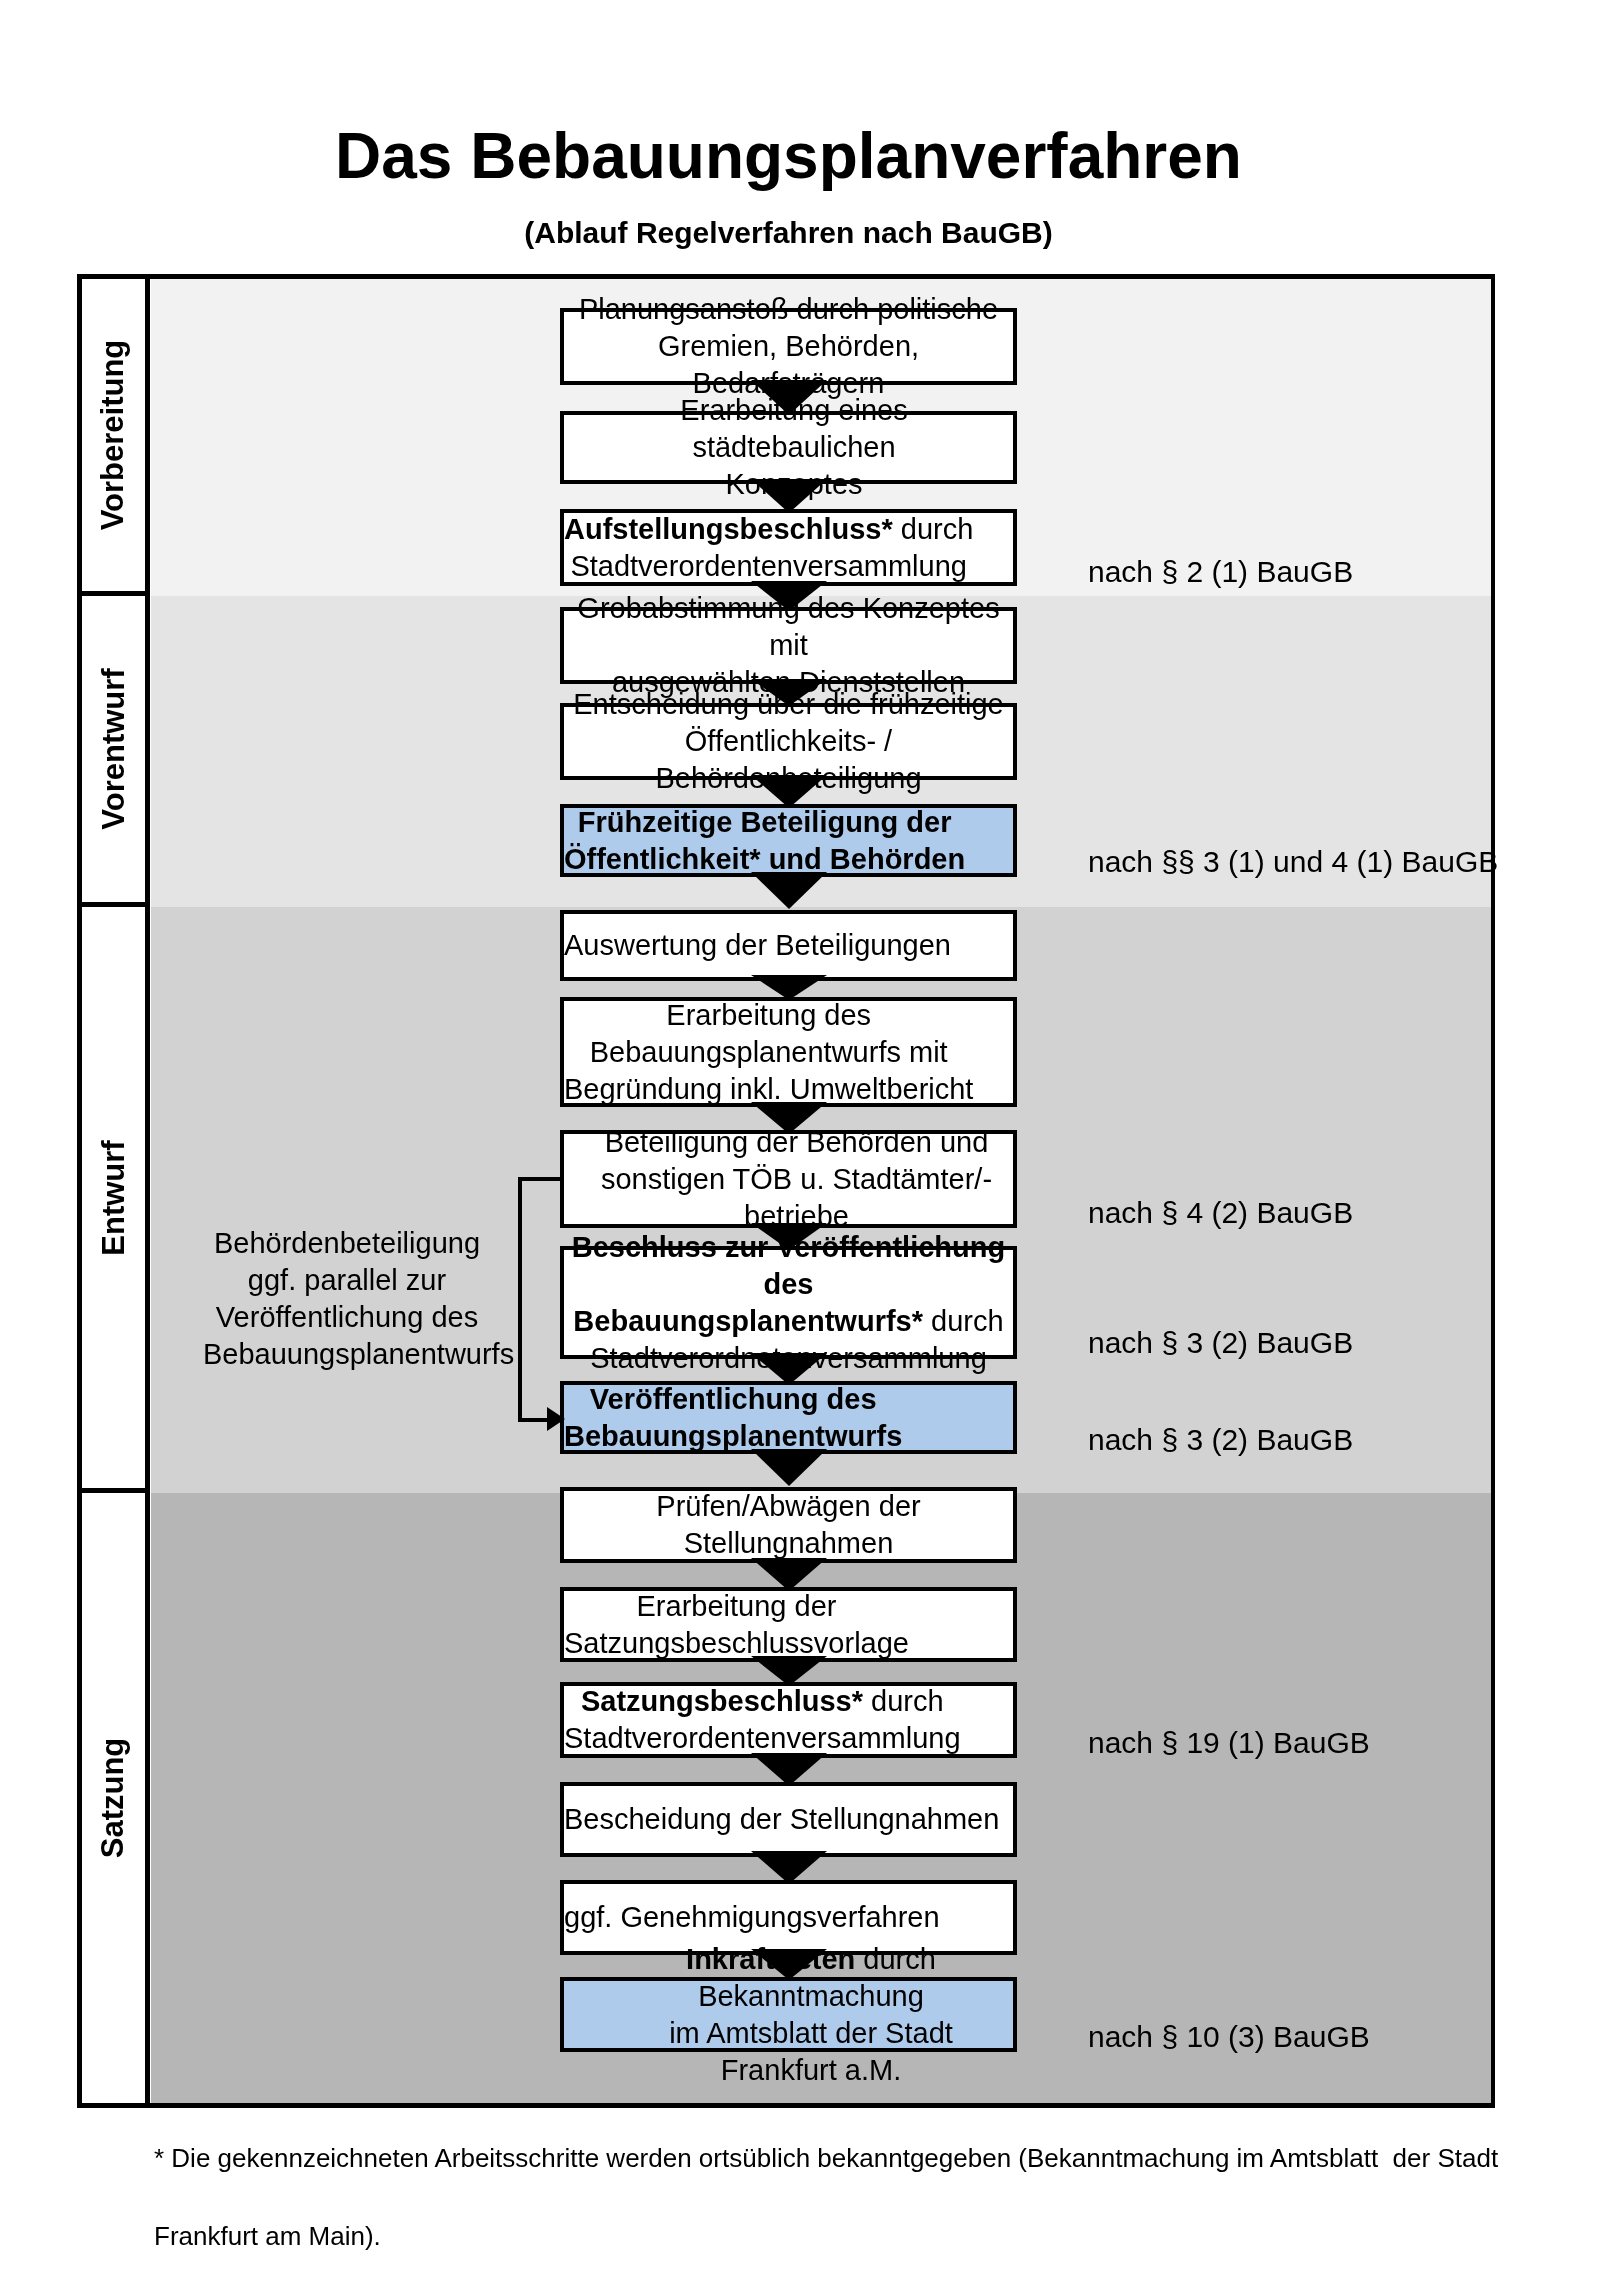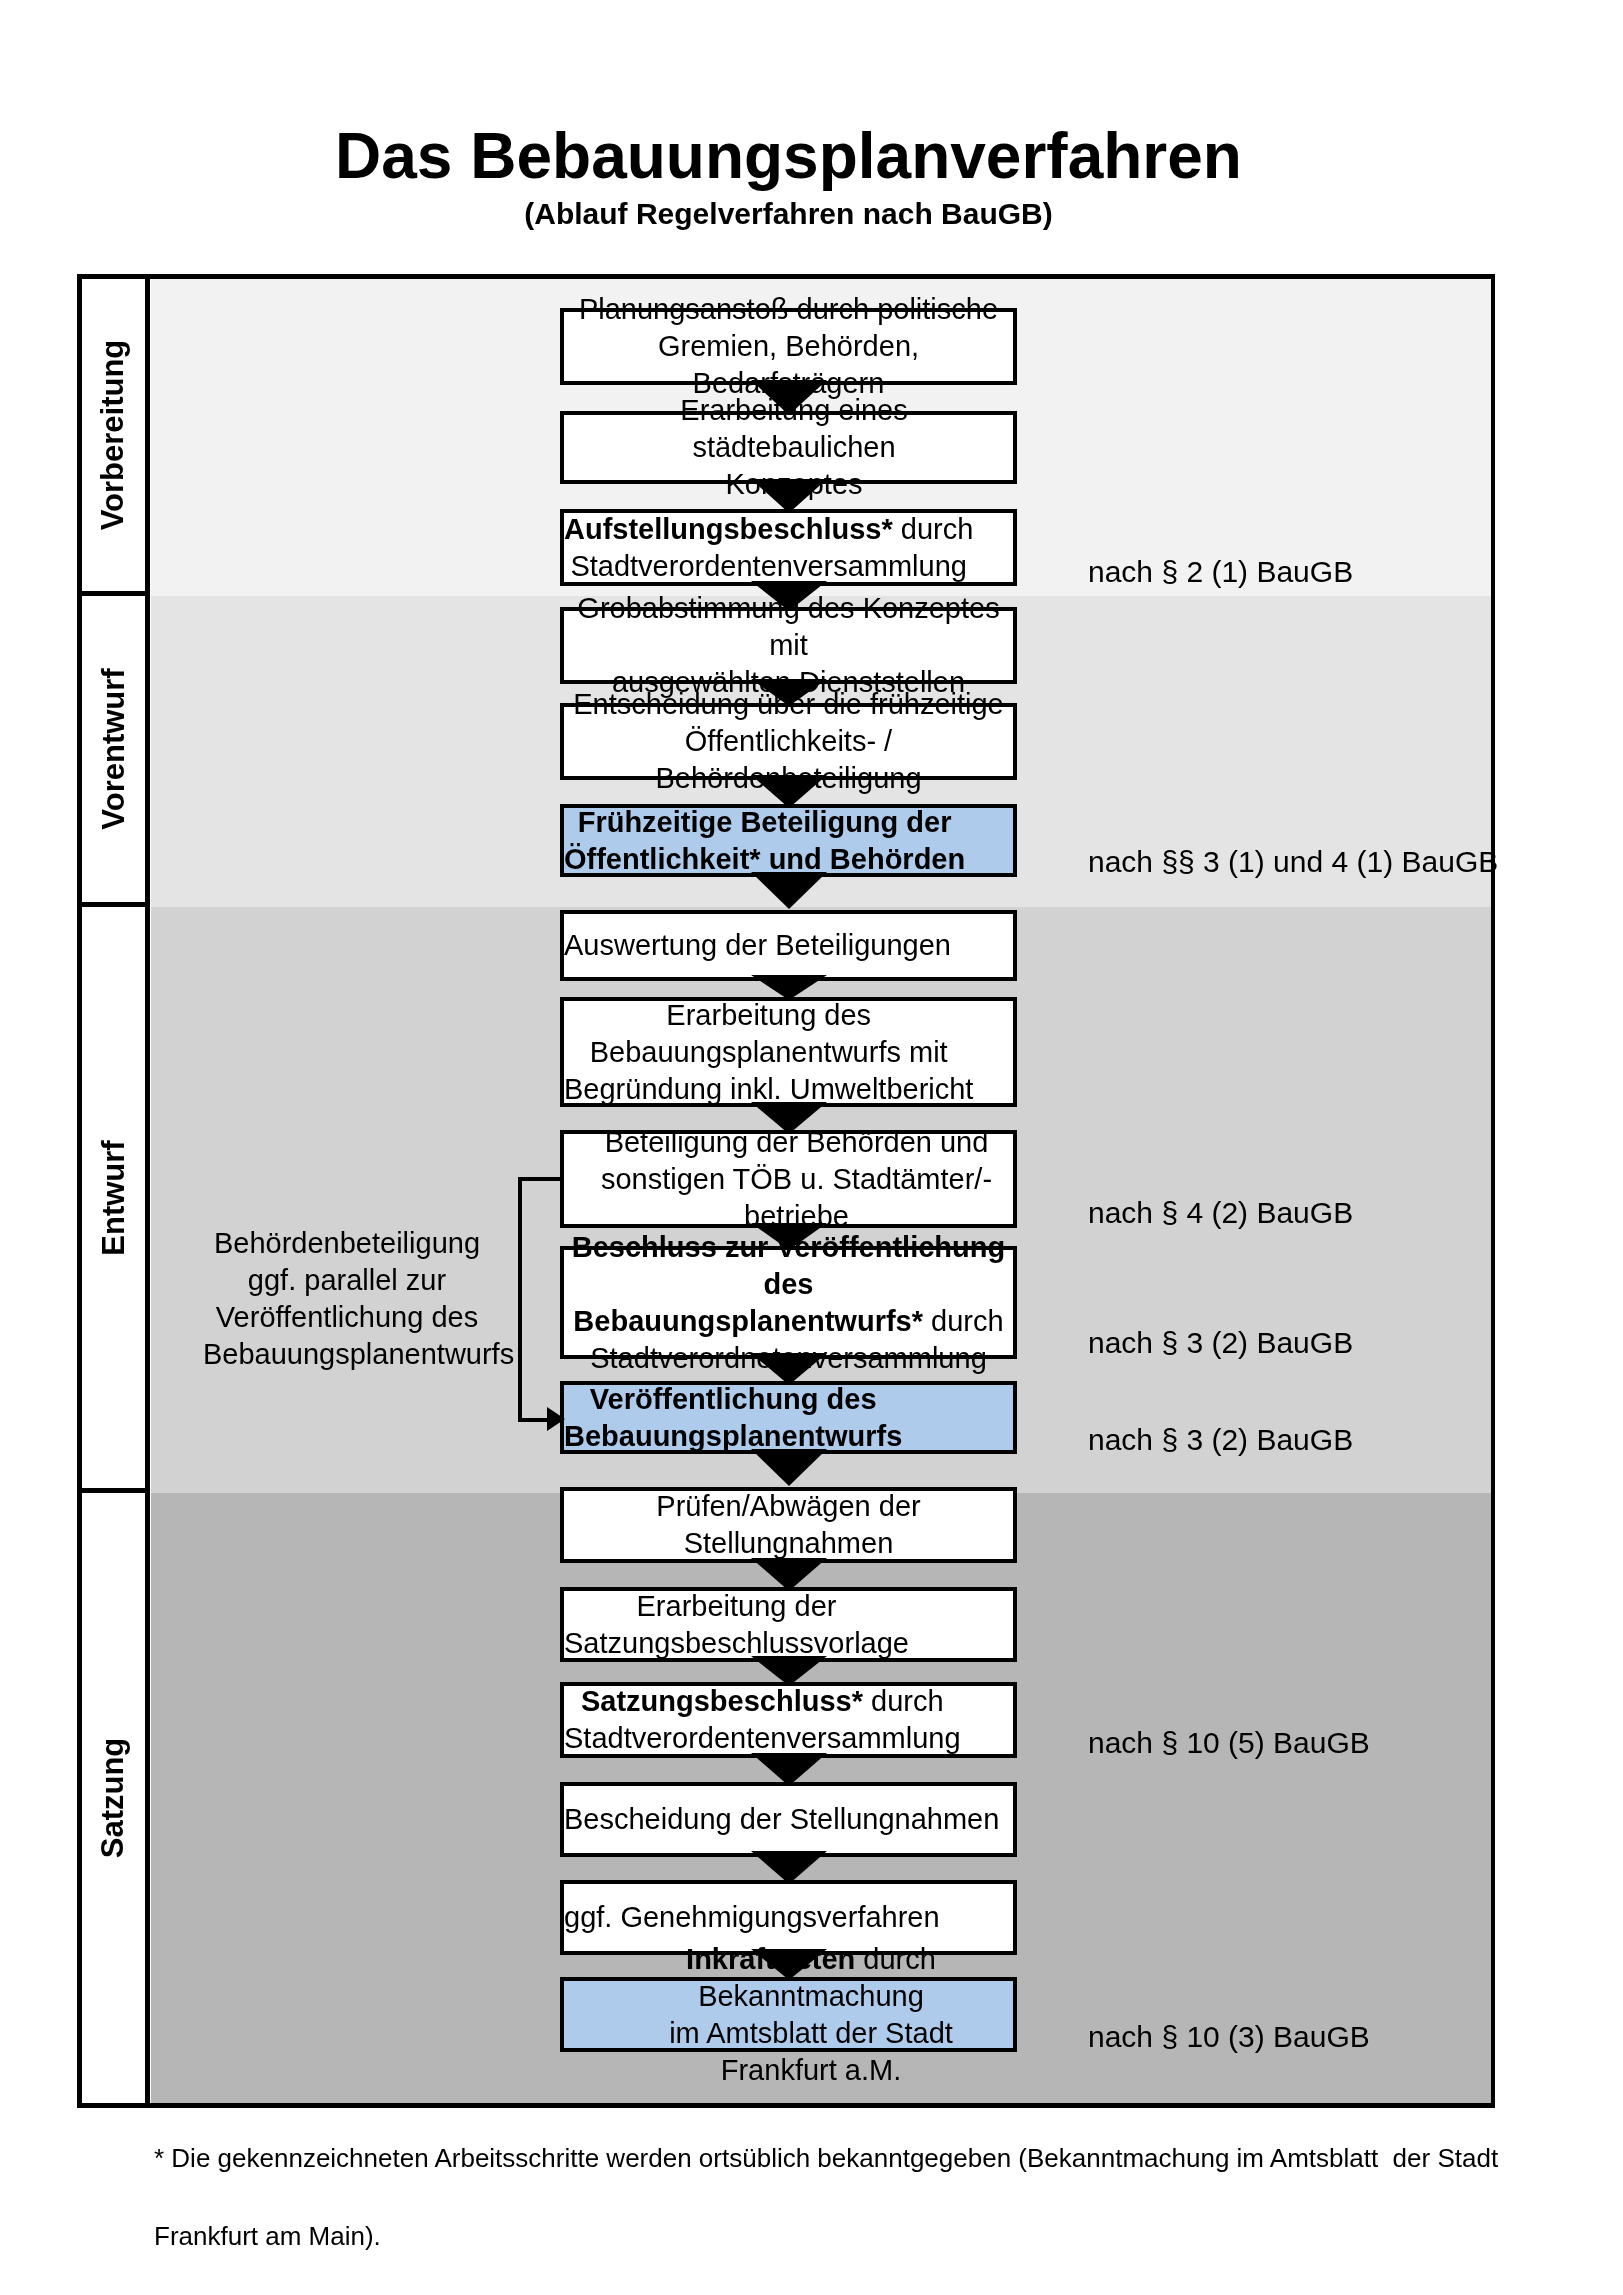--- a/index.html
+++ b/index.html
@@ -9,21 +9,21 @@
     background:#ffffff;
     font-family:"Liberation Sans", sans-serif;
     color:#000;
     overflow:hidden;
   }
   .title{
     position:absolute;left:0;top:119px;width:1577px;
     text-align:center;font-size:64px;font-weight:bold;letter-spacing:0;
   }
   .subtitle{
-    position:absolute;left:0;top:197px;width:1577px;
+    position:absolute;left:0;top:216px;width:1577px;
     text-align:center;font-size:30px;font-weight:bold;
   }
   .frame{
     position:absolute;left:77px;top:274px;width:1418px;height:1834px;
     border:5.2px solid #000;box-sizing:border-box;background:#fff;
   }
   .label-col{
     position:absolute;left:82px;top:279px;width:68px;height:1824px;
   }
   .label-cell{
@@ -140,21 +140,21 @@
       <div class="arrow" style="left: 751px; top: 1449px; border-top: 37px solid rgb(0, 0, 0);"></div>
       <div class="law" style="top: 1422px;">nach § 3 (2) BauGB</div>
       <div class="fbox" style="top: 1487px; height: 76px;"><div><span class="seg-r">Prüfen/Abwägen der Stellungnahmen</span></div></div>
       <div class="arrow" style="left: 751px; top: 1558px; border-top: 33px solid rgb(0, 0, 0);"></div>
       <div class="fbox" style="top: 1587px; height: 75px;"><div><span class="seg-r">Erarbeitung der
 Satzungsbeschlussvorlage</span></div></div>
       <div class="arrow" style="left: 751px; top: 1656px; border-top: 30px solid rgb(0, 0, 0);"></div>
       <div class="fbox" style="top: 1682px; height: 76px;"><div><span class="seg-b">Satzungsbeschluss*</span><span class="seg-r"> durch
 Stadtverordentenversammlung</span></div></div>
       <div class="arrow" style="left: 751px; top: 1753px; border-top: 33px solid rgb(0, 0, 0);"></div>
-      <div class="law" style="top: 1725px;">nach § 10 (5) BauGB</div>
+      <div class="law" style="top: 1725px;">nach § 19 (1) BauGB</div>
       <div class="fbox" style="top: 1782px; height: 75px;"><div><span class="seg-r">Bescheidung der Stellungnahmen</span></div></div>
       <div class="arrow" style="left: 751px; top: 1851px; border-top: 33px solid rgb(0, 0, 0);"></div>
       <div class="fbox" style="top: 1880px; height: 75px;"><div><span class="seg-r">ggf. Genehmigungsverfahren</span></div></div>
       <div class="arrow" style="left: 751px; top: 1949px; border-top: 31px solid rgb(0, 0, 0);"></div>
       <div class="fbox" style="top: 1977px; height: 75px; background: rgb(174, 203, 236); padding-left: 45px;"><div><span class="seg-b">Inkrafttreten</span><span class="seg-r"> durch Bekanntmachung
 im Amtsblatt der Stadt Frankfurt a.M.</span></div></div>
       <div class="law" style="top: 2019px;">nach § 10 (3) BauGB</div>
     </div>
 
   <div class="side-note">Behördenbeteiligung

